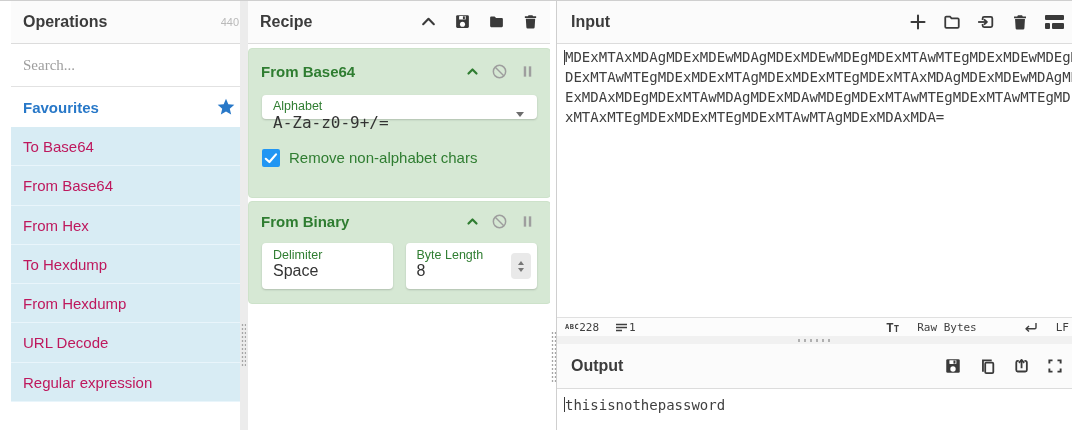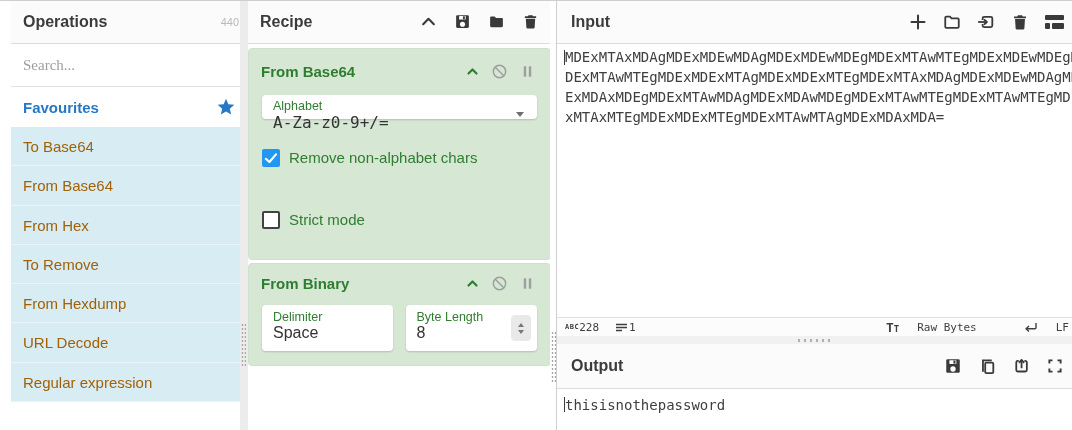--- a/index.html
+++ b/index.html
@@ -20,21 +20,21 @@
   .ops-count { font-size:11px; color:#b9b9b9;text-align:right; }
   .search-row { height:43px; border-bottom:1px solid #e2e2e2; display:flex; align-items:center; }
   .search-row input { border:none; outline:none; width:100%; font-size:15px; padding:0 12px;
     color:#a21caf; font-family:Liberation Serif, serif; background:transparent; }
   .search-row input::placeholder { color:#9e9e9e; }
   .fav-row { height:40px; display:flex; align-items:center; justify-content:space-between;
     padding:0 15px 0 12px; background:#fff; }
   .fav-label { font-size:15px; font-weight:bold; color:#2878c8; }
   .ops-list { height:303px; overflow:hidden; }
   .op-item { height:39.3px; line-height:39.3px; padding-left:12px; background:#d8ecf4;
-    color:#a16207; font-size:15px; border-bottom:1px solid #e9f5fb; cursor:grab; }
+    color:#be185d; font-size:15px; border-bottom:1px solid #e9f5fb; cursor:grab; }
 
   
   .vgutter1 { position:absolute; left:240px; top:0; width:8px; height:430px; background:#ececec; }
   .vdots { position:absolute; width:5px; background-image:radial-gradient(#a6a6a6 0.9px, transparent 1.1px);
     background-size:3px 4px; }
   .vgutter1 .vdots { left:1px; top:323px; height:45px; }
   .vgutter2 { position:absolute; left:550px; top:0; width:6px; height:430px; background:#fff; }
   .vgutter2 .vdots { left:1px; top:331px; height:52px; }
 
   
@@ -128,21 +128,21 @@
     <div class="fav-row clickable">
       <span class="fav-label">Favourites</span>
       <svg class="ic" width="20" height="20" viewBox="0 0 24 24">
         <path d="M12 17.27 L18.18 21 16.54 13.97 22 9.24 14.81 8.63 12 2 9.19 8.63 2 9.24 7.46 13.97 5.82 21z" fill="#2878c8"></path>
       </svg>
     </div>
     <div class="ops-list">
       <div class="op-item">To Base64</div>
       <div class="op-item">From Base64</div>
       <div class="op-item">From Hex</div>
-      <div class="op-item">To Remove</div>
+      <div class="op-item">To Hexdump</div>
       <div class="op-item">From Hexdump</div>
       <div class="op-item">URL Decode</div>
       <div class="op-item">Regular expression</div>
     </div>
   </div>
 
   <div class="vgutter1">
     <div class="vdots"></div>
   </div>
 
@@ -194,24 +194,20 @@
             <div class="arg-value mono">A-Za-z0-9+/=</div>
             <span class="caret-down"></span>
           </div>
           <div class="cb-row first">
             <span class="checkbox checked clickable">
               <svg class="ic" width="18" height="18" viewBox="0 0 18 18">
                 <polyline points="3.8,9.8 7.4,13 14,5.4" fill="none" stroke="#fff" stroke-width="2.2" stroke-linecap="round" stroke-linejoin="round"></polyline>
               </svg>
             </span>
             <span class="cb-label">Remove non-alphabet chars</span>
-          </div>
-          <div class="cb-row second">
-            <span class="checkbox unchecked clickable"></span>
-            <span class="cb-label">Strict mode</span>
           </div>
         </div>
       </div>
 
       <div class="op-card">
         <div class="op-head short">
           <span class="op-name">From Binary</span>
           <span class="op-ctrls">
             <svg class="ic clickable" width="13" height="13" viewBox="0 0 13 13">
               <polyline points="2.5,8.5 6.5,4.5 10.5,8.5" fill="none" stroke="#2f7d31" stroke-width="2.2" stroke-linecap="round" stroke-linejoin="round"></polyline>

